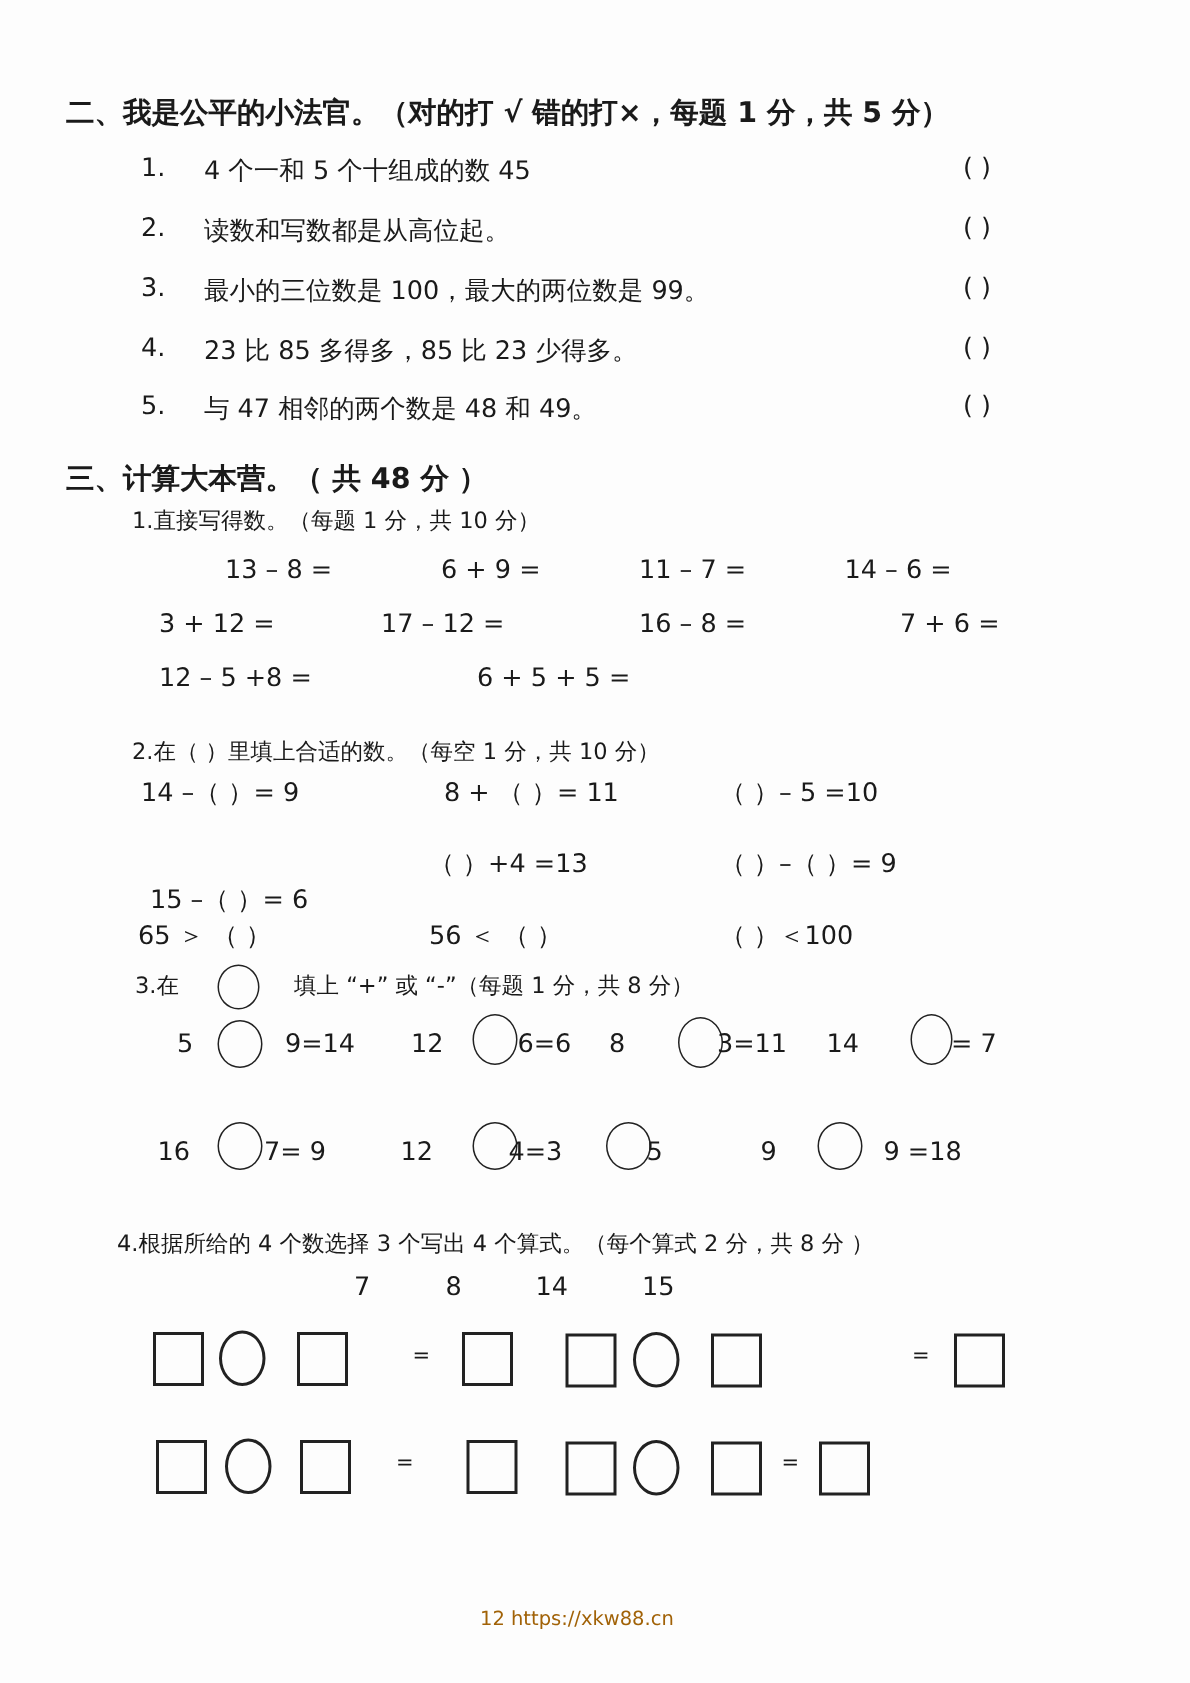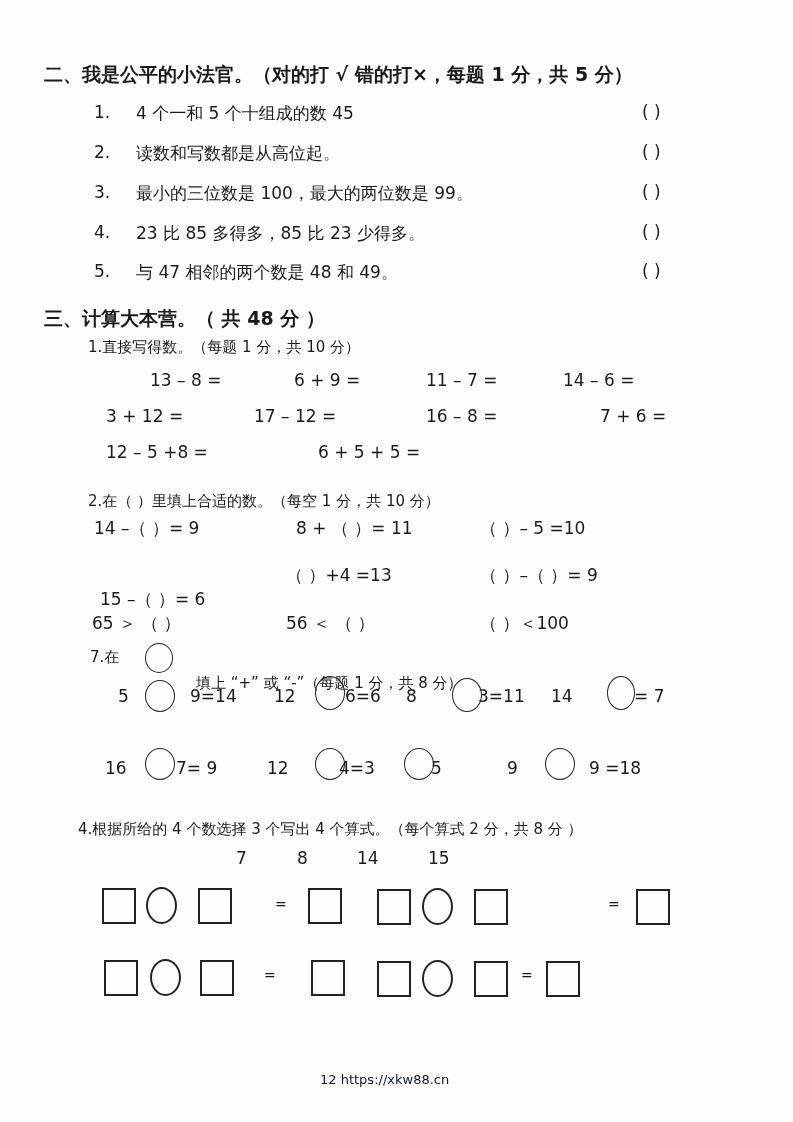--- a/index.html
+++ b/index.html
@@ -6,21 +6,21 @@
   body { width:793px; height:1122px; background:#fdfdfd; position:relative; overflow:hidden;
          font-family:"DejaVu Sans", "Liberation Sans", sans-serif; color:#1a1a1a; }
   .abs { position:absolute; white-space:nowrap; }
   .h { font-size:19px; font-weight:bold; }
   .q { font-size:17px; }
   .sub { font-size:15px; }
   .eq { font-size:17px; }
   .paren { font-size:17px; }
   .circ { position:absolute; border:1.6px solid #222; border-radius:50%; box-sizing:border-box; background:transparent; }
   .box { position:absolute; border:2px solid #222; box-sizing:border-box; background:transparent; }
-  .footer { font-size:13px; color:#0f172a; }
+  .footer { font-size:13px; color:#a16207; }
 </style>
 </head>
 <body>
 
 <div class="abs h" style="left:44px;top:62px;">二、我是公平的小法官。（对的打 √ 错的打×，每题 1 分，共 5 分）</div>
 
 <div>
   <div class="abs q" style="left:94px;top:102px;">1.</div>
   <div class="abs q" style="left:136px;top:102px;">4 个一和 5 个十组成的数 45</div>
   <div class="abs paren" style="left:642px;top:102px;">(          )</div>
@@ -68,23 +68,23 @@
 
   <div class="abs eq" style="left:100px;top:564px;margin-top:24px;">15    –（      ）= 6</div>
   <div class="abs eq" style="left:286px;top:564px;">（      ）+4    =13</div>
   <div class="abs eq" style="left:480px;top:564px;">（     ）–（      ）= 9</div>
 
   <div class="abs eq" style="left:92px;top:612px;">65  ＞  （      ）</div>
   <div class="abs eq" style="left:286px;top:612px;">56  ＜  （        ）</div>
   <div class="abs eq" style="left:480px;top:612px;">（          ）＜100</div>
 </div>
 
-<div class="abs sub" style="left:90px;top:648px;">7.在</div>
+<div class="abs sub" style="left:90px;top:648px;">3.在</div>
 <div class="circ" style="left:145px;top:643px;width:28px;height:30px;"></div>
-<div class="abs sub" style="left:196px;top:648px;margin-top:26px;">填上 “+” 或 “-”（每题 1 分，共 8 分）</div>
+<div class="abs sub" style="left:196px;top:648px;">填上 “+” 或 “-”（每题 1 分，共 8 分）</div>
 
 <div>
 
   <div class="abs eq" style="left:118px;top:686px;">5</div>
   <div class="circ" style="left:145px;top:680px;width:30px;height:32px;"></div>
   <div class="abs eq" style="left:190px;top:686px;">9=14</div>
 
   <div class="abs eq" style="left:274px;top:686px;">12</div>
   <div class="circ" style="left:315px;top:676px;width:30px;height:34px;"></div>
   <div class="abs eq" style="left:345px;top:686px;">6=6</div>

